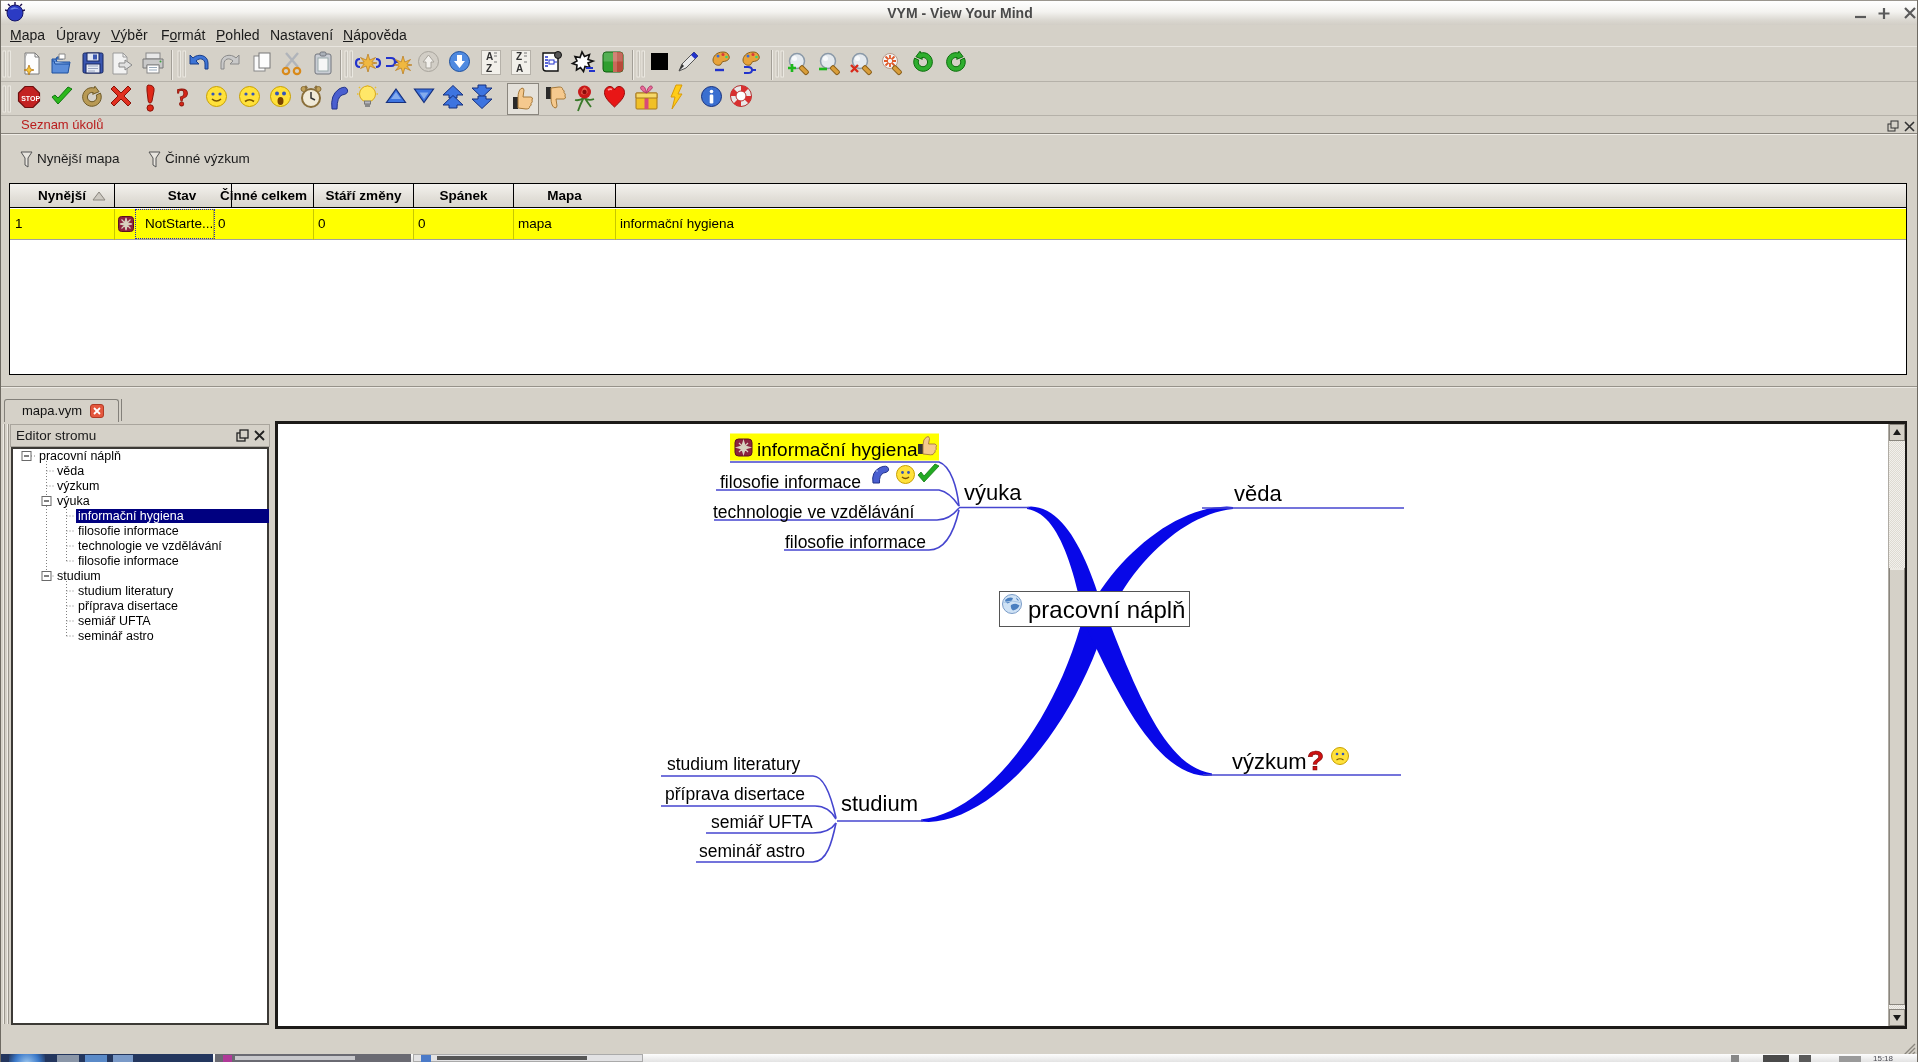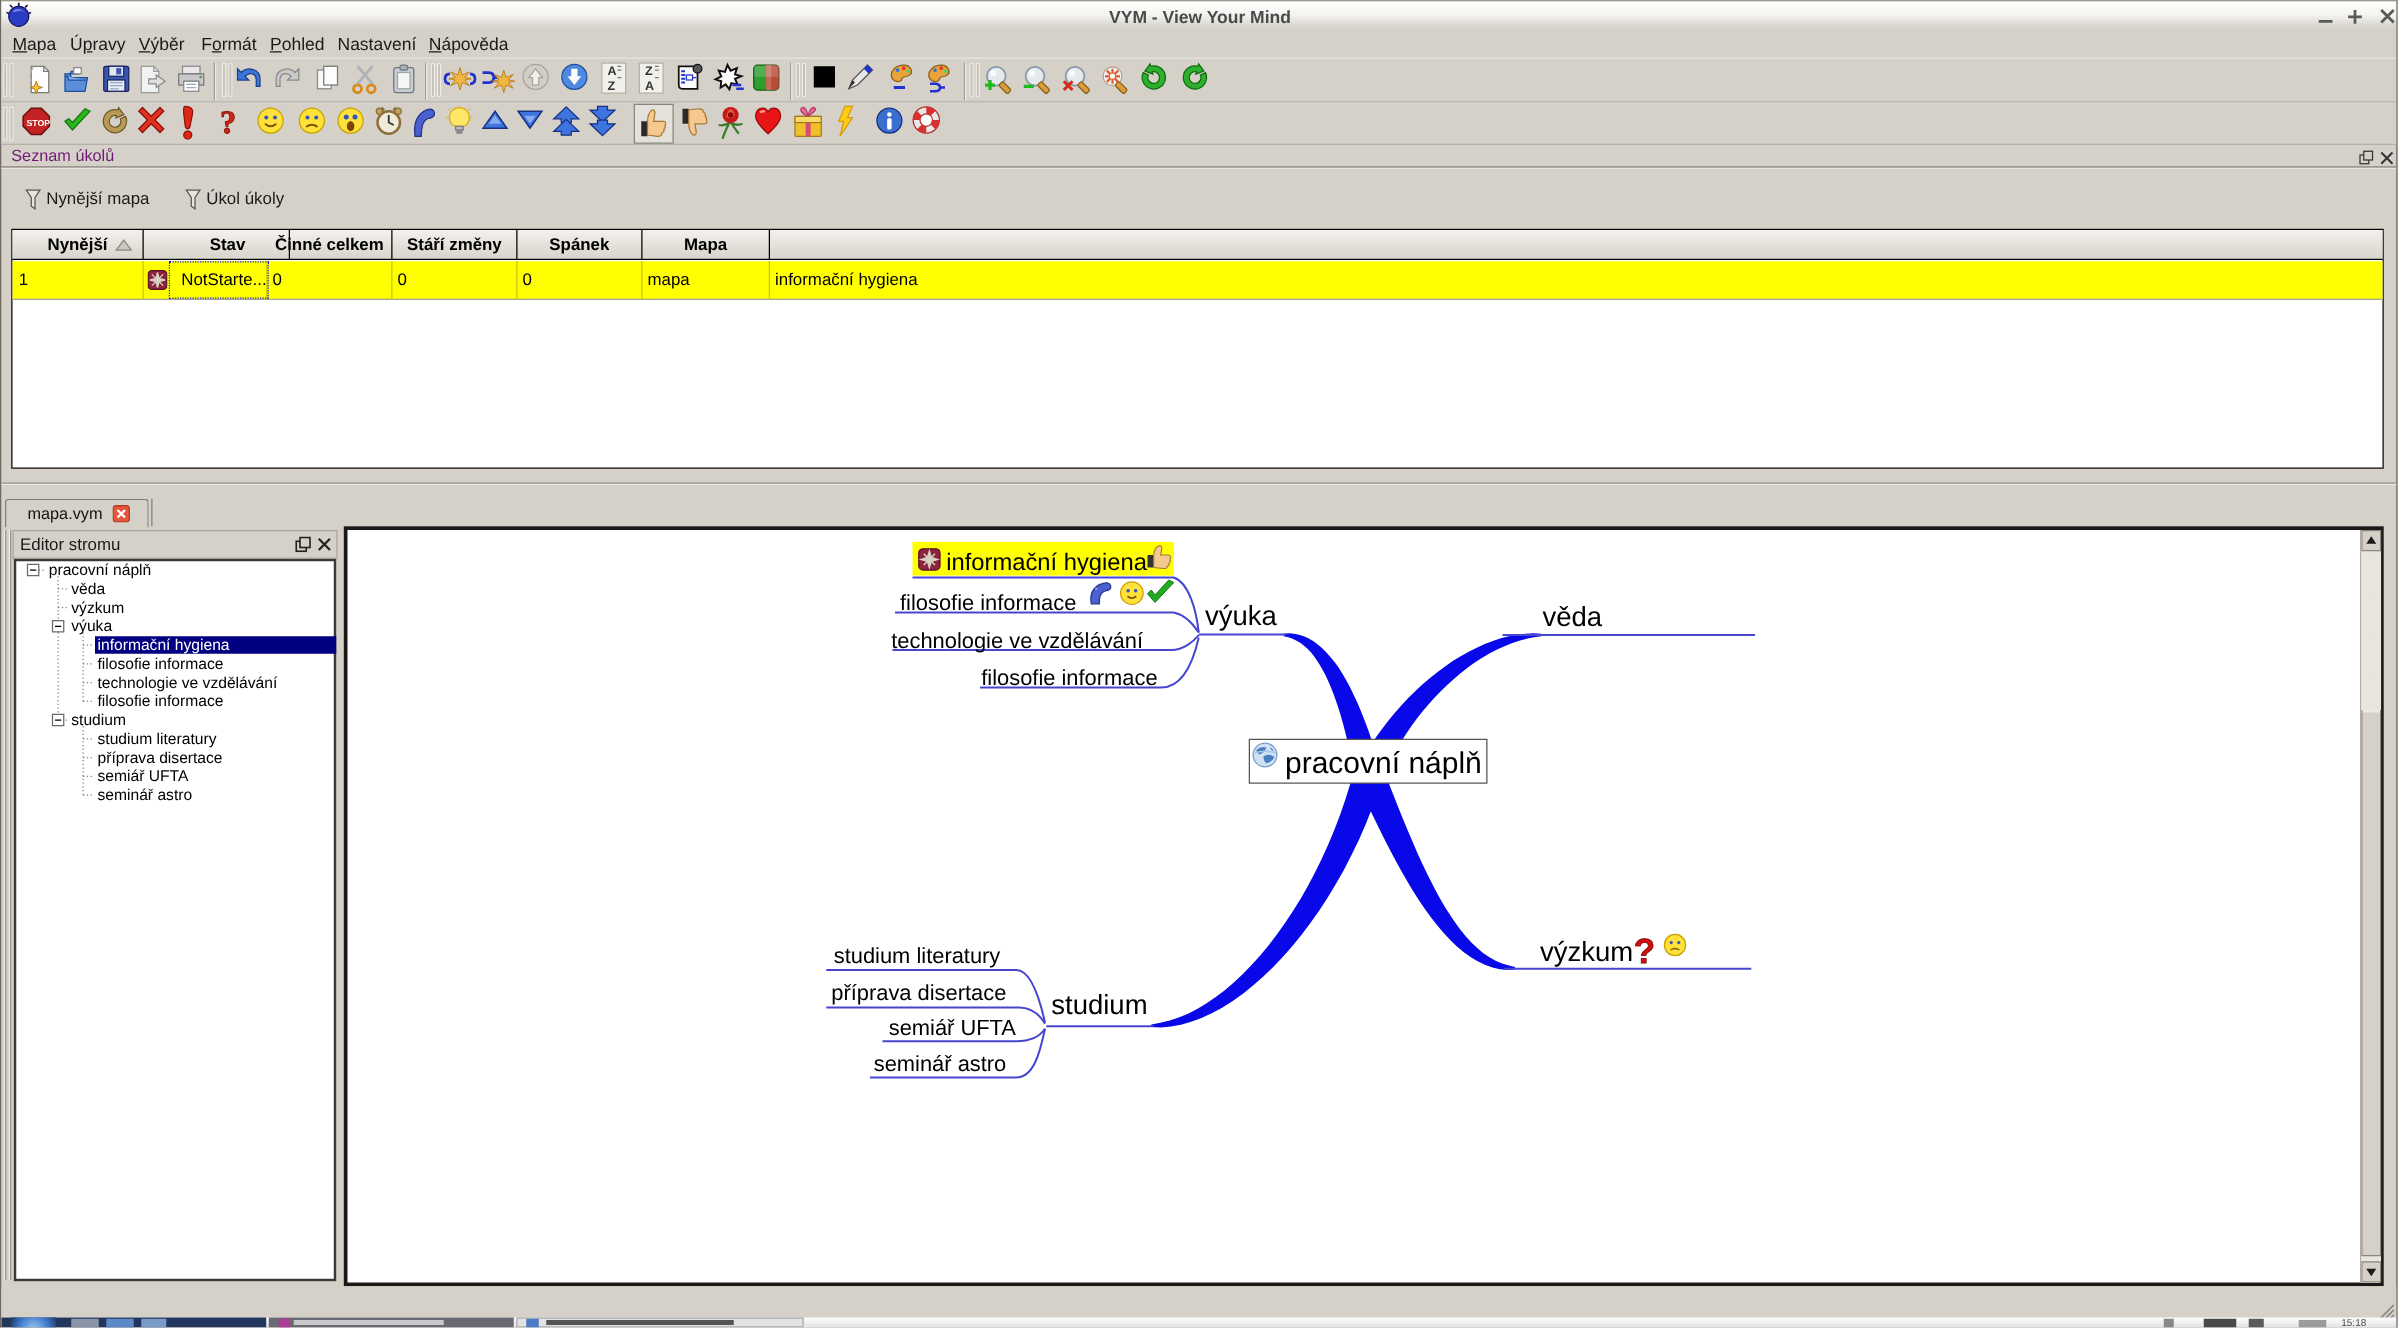--- a/index.html
+++ b/index.html
@@ -5,21 +5,21 @@
 body{font-family:"Liberation Sans",sans-serif;background:#d5d1c8;position:relative;
 border-left:1px solid #6e6a62;border-right:1px solid #6e6a62}
 .abs{position:absolute}
 .titlebar{left:0;top:0;width:1918px;height:25px;background:linear-gradient(#ffffff,#f4f3f0 45%,#dbd8d1 80%,#d2cec6);border-top:1px solid #9a968e}
 .title{width:100%;text-align:center;font-size:14px;font-weight:bold;color:#4a4a4a;line-height:24px}
 .menubar{left:0;top:25px;width:1918px;height:21px;background:#d5d1c8}
 .menu{position:absolute;top:0;font-size:14px;color:#1a1a1a;line-height:20px}
 u{text-decoration:underline}
 .tbar{left:0;top:46px;width:1918px;height:36px;background:#d5d1c8;border-top:1px solid #e8e5df;border-bottom:1px solid #b5b1a9}
 .tbar2{left:0;top:82px;width:1918px;height:34px;background:#d5d1c8;border-bottom:1px solid #b5b1a9}
-.docktitle{left:0;top:116px;width:1918px;height:18px;font-size:13px;color:#701a75;padding-left:8px;line-height:17px;border-bottom:1px solid #89857d;box-shadow:0 1px 0 #f0ede7}
+.docktitle{left:0;top:116px;width:1918px;height:18px;font-size:13px;color:#b91c1c;padding-left:20px;line-height:17px;border-bottom:1px solid #89857d;box-shadow:0 1px 0 #f0ede7}
 .filterrow{left:0;top:134px;width:1918px;height:48px}
 .fbtn{position:absolute;top:10px;height:30px;font-size:13.5px;color:#1a1a1a;line-height:30px}
 .tasktable{left:8px;top:183px;width:1898px;height:192px;background:#fff;border:1px solid #000}
 .thead{position:absolute;left:0;top:0;width:100%;height:24px;background:linear-gradient(#f4f2ee,#e2dfd8 60%,#d8d5cd);border-bottom:1px solid #000}
 .th{position:absolute;top:0;height:24px;font-weight:bold;font-size:13.5px;text-align:center;line-height:23px;border-right:1px solid #000;color:#000}
 .yrow{position:absolute;left:0;top:25px;width:100%;height:31px;background:#ffff00;border-bottom:1px solid #a0a0a0}
 .ycell{position:absolute;top:0;height:31px;font-size:13.5px;line-height:30px;color:#000;border-right:1px solid #c8c800}
 .splitline{left:0;top:386px;width:1918px;height:2px;background:#96928a;border-bottom:1px solid #ece9e3}
 .tabbar{left:0;top:389px;width:1680px;height:32px}
 .tab{position:absolute;left:3px;top:10px;width:115px;height:23px;background:#d5d1c8;border:1px solid #83807a;border-bottom:none;border-radius:3px 3px 0 0;font-size:13px;line-height:21px;color:#111;padding-left:17px}
@@ -344,21 +344,21 @@
 <svg style="position:absolute;right:4px;top:4px" width="28" height="13" viewBox="0 0 28 13">
       <g stroke="#333" fill="none">
         <rect x="1" y="4" width="7" height="7"></rect>
         <rect x="4" y="1" width="7" height="7" fill="#d5d1c8"></rect>
         <path d="M18 2 l9 9 M27 2 l-9 9" stroke-width="1.6"></path>
       </g>
     </svg>
 </div>
 <div class="abs filterrow">
 <span class="fbtn" style="left:36px">Nynější mapa</span>
-<span class="fbtn" style="left:164px">Úkol úkoly</span>
+<span class="fbtn" style="left:164px">Činné výzkum</span>
 <svg class="fbtn" style="left:19px;width:13px;height:30px" viewBox="0 0 13 30">
       <path d="M1 8 h11 l-4 6 v9 l-3 -2 v-7 Z" fill="#e8e5df" stroke="#555"></path>
     </svg>
 <svg class="fbtn" style="left:147px;width:13px;height:30px" viewBox="0 0 13 30">
       <path d="M1 8 h11 l-4 6 v9 l-3 -2 v-7 Z" fill="#e8e5df" stroke="#555"></path>
     </svg>
 </div>
 <div class="abs tasktable">
 <div class="thead">
 <div class="th" style="left:0;width:105px">Nynější</div>

